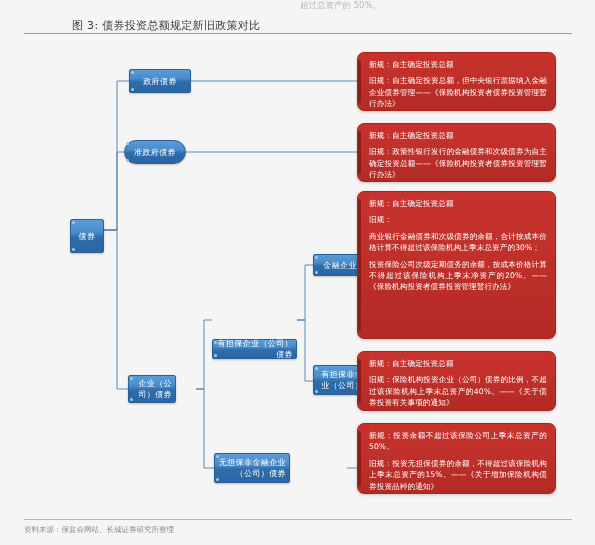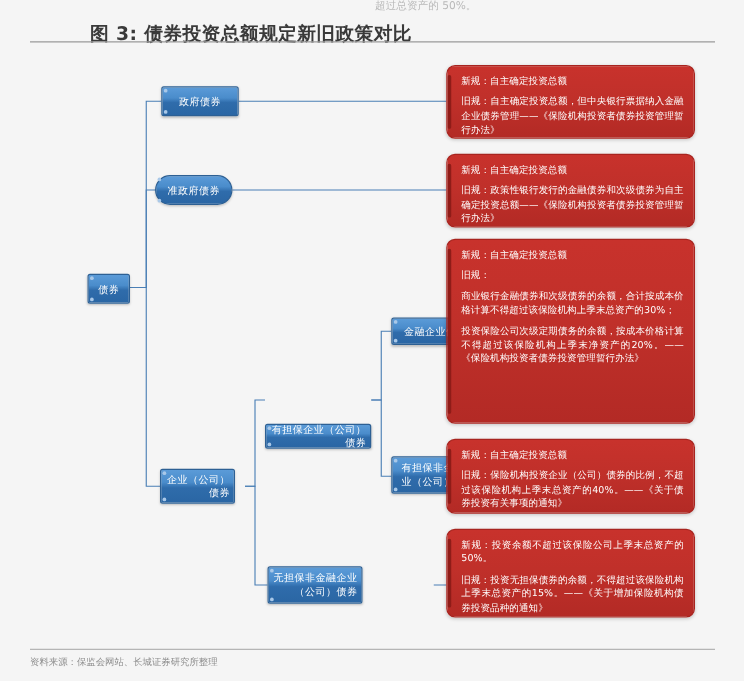--- a/index.html
+++ b/index.html
@@ -28,22 +28,22 @@
     color: #b9b9b9;
     line-height: 11px;
     white-space: nowrap;
   }
 
   
   .fig-title {
     position: absolute;
     top: 18px;
     left: 24px;
-    font-size: 15px;
-    font-weight: bold;
+    font-size: 11px;
+    font-weight: normal;
     color: #3a3a3a;
     letter-spacing: 0.3px;
     white-space: nowrap;
     padding-left: 48px;
   }
   .title-rule {
     position: absolute;
     top: 33px;
     left: 24px;
     width: 548px;
@@ -178,33 +178,33 @@
       <path d="M 186 118 L 357 118"></path>
 
       <path d="M 384 231 L 357 231"></path>
 
       <path d="M 384 347 L 357 347"></path>
 
       <path d="M 347 434 L 357 434"></path>
     </g>
   </svg>
 
-  <div class="bnode" style="left:70px; top:185px; width:34px; height:24px;">
+  <div class="bnode" style="left:70px; top:185px; width:34px; height:34px;">
     <span>债券</span>
   </div>
 
   <div class="bnode" style="left:129px; top:35px; width:62px; height:24px;">
     <span>政府债券</span>
   </div>
 
   <div class="bnode" style="left:124px; top:106px; width:62px; height:24px;border-radius:12px;">
     <span>准政府债券</span>
   </div>
 
-  <div class="bnode" style="left:128px; top:341px; width:60px; height:28px;font-family:Liberation Serif, serif;">
+  <div class="bnode" style="left:128px; top:341px; width:48px; height:28px;font-family:Liberation Serif, serif;">
     <span>企业（公司）债券</span>
   </div>
 
   <div class="bnode" style="left:212px; top:271px; width:85px; height:20px;margin-top:34px;">
     <span>有担保企业（公司）债券</span>
   </div>
 
   <div class="bnode" style="left:313px; top:220px; width:71px; height:22px;">
     <span>金融企业债券</span>
   </div>

